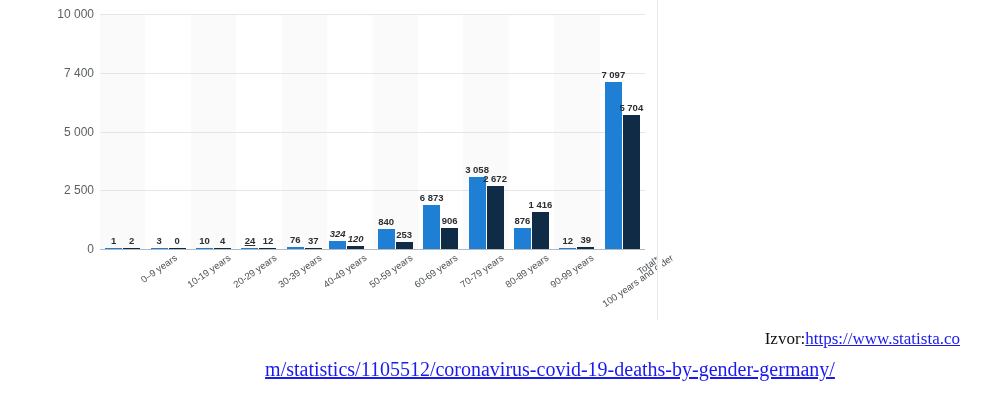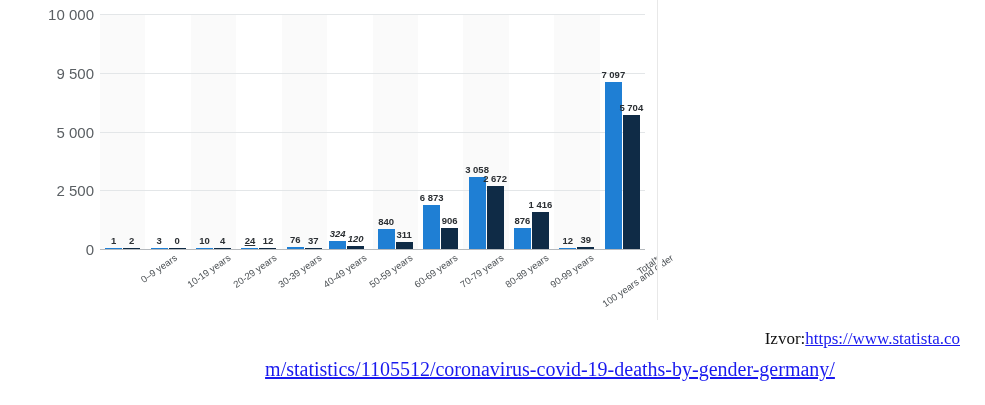--- a/index.html
+++ b/index.html
@@ -48,21 +48,21 @@
     position: absolute;
     top: 0;
     bottom: 0;
     background: #fafafa;
   }
 
   .y-label {
     position: absolute;
     right: 0;
     transform: translateY(-50%);
-    font-size: 15px;
+    font-size: 12px;
     color: #5a5f63;
     text-align: right;
     white-space: nowrap;
   }
   #y-axis-labels {
     position: absolute;
     left: 48px;
     top: 14px;
     width: 46px;
     height: 235px;
@@ -160,21 +160,21 @@
 </style>
 </head>
 <body>
 
 <div id="chart-card">
 
   <div id="y-axis-labels">
       <div class="y-label" style="top: 235px;">0</div>
       <div class="y-label" style="top: 176.25px;">2 500</div>
       <div class="y-label" style="top: 117.5px;">5 000</div>
-      <div class="y-label" style="top: 58.75px;">9 500</div>
+      <div class="y-label" style="top: 58.75px;">7 400</div>
       <div class="y-label" style="top: 0px;">10 000</div>
     </div>
 
   <div id="plot-area">
     <div id="bands">
         <div class="band" style="left: 0px; width: 45.4167px;"></div>
         <div class="band" style="left: 90.8333px; width: 45.4167px;"></div>
         <div class="band" style="left: 181.667px; width: 45.4167px;"></div>
         <div class="band" style="left: 272.5px; width: 45.4167px;"></div>
         <div class="band" style="left: 363.333px; width: 45.4167px;"></div>
@@ -235,21 +235,21 @@
           </div>
           <div class="vlabel" style="width: 34px; left: -3.29167px; bottom: 9.614px;">324</div>
           <div class="vlabel" style="width: 34px; left: 14.7083px; bottom: 4.82px;">120</div>
         </div>
         <div class="group" style="left: 272.5px; width: 45.4167px;">
           <div class="bars">
             <div class="bar male" title="840" style="height: 19.74px; background: rgb(31, 127, 212);"></div>
             <div class="bar female" title="311" style="height: 7.3085px; background: rgb(15, 43, 70);"></div>
           </div>
           <div class="vlabel" style="width: 34px; left: -3.29167px; bottom: 21.74px;">840</div>
-          <div class="vlabel" style="width: 34px; left: 14.7083px; bottom: 9.3085px;">311</div>
+          <div class="vlabel" style="width: 34px; left: 14.7083px; bottom: 9.3085px;">253</div>
         </div>
         <div class="group" style="left: 317.917px; width: 45.4167px;">
           <div class="bars">
             <div class="bar male" title="1 873" style="height: 44.0155px; background: rgb(31, 127, 212);"></div>
             <div class="bar female" title="906" style="height: 21.291px; background: rgb(15, 43, 70);"></div>
           </div>
           <div class="vlabel" style="width: 34px; left: -3.29167px; bottom: 46.0155px;">6 873</div>
           <div class="vlabel" style="width: 34px; left: 14.7083px; bottom: 23.291px;">906</div>
         </div>
         <div class="group" style="left: 363.333px; width: 45.4167px;">

